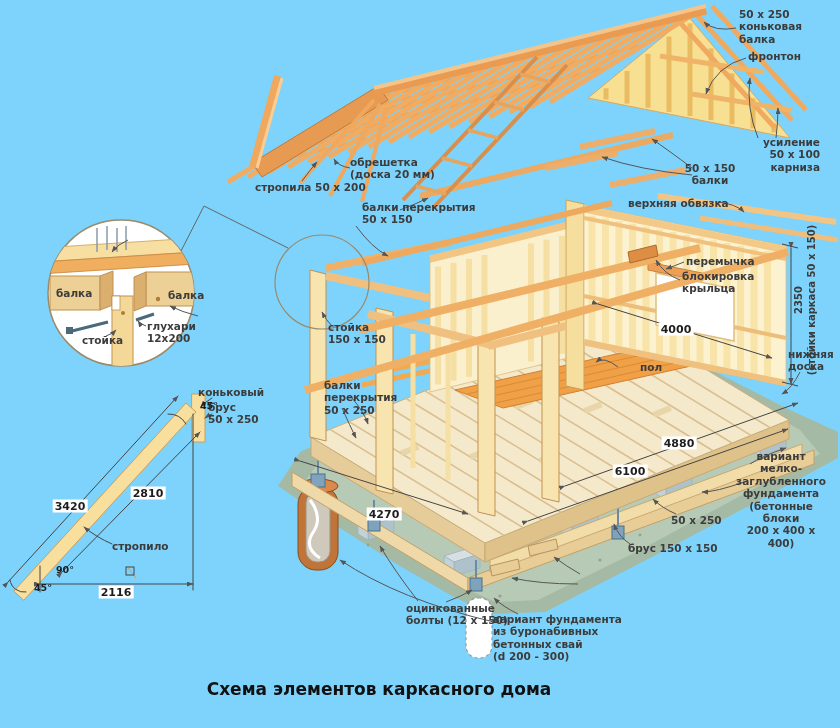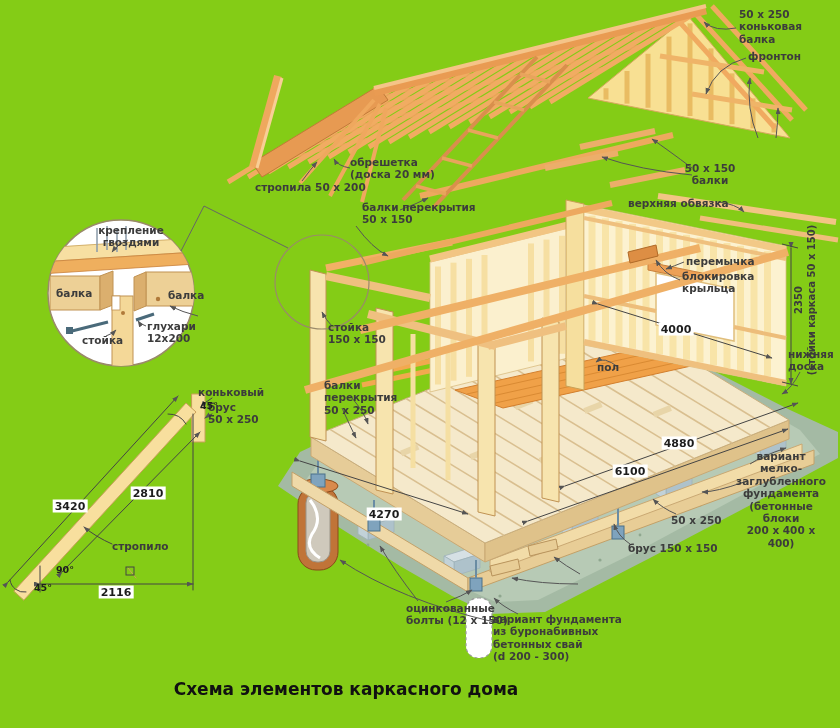--- a/index.html
+++ b/index.html
@@ -1,30 +1,30 @@
 <!DOCTYPE html>
 <html><head>
 <meta charset="utf-8">
 <style>
   html,body{margin:0;padding:0;background:#fff;}
-  #canvas{position:relative;width:840px;height:728px;background:#84cc16;overflow:hidden;
+  #canvas{position:relative;width:840px;height:728px;background:#7dd3fc;overflow:hidden;
           font-family:"DejaVu Sans",sans-serif;}
   #art{position:absolute;left:0;top:0;}
   .lbl{position:absolute;font-size:10.5px;font-weight:700;color:#3c3c3c;line-height:1.18;
        white-space:pre-line;pointer-events:none;}
   .ctr{text-align:center;}
   .rgt{text-align:right;}
   .dim{position:absolute;font-size:11px;font-weight:700;color:#1d1d1d;background:#fff;
        padding:0 2px;transform:translate(-50%,-50%);white-space:nowrap;}
   .ang{position:absolute;font-size:9.5px;font-weight:700;color:#1d1d1d;white-space:nowrap;padding-left:28px;}
   .rot{position:absolute;left:722px;top:287px;width:168px;height:26px;
        transform:rotate(-90deg);transform-origin:center;text-align:center;
        font-size:10px;font-weight:700;color:#3c3c3c;line-height:1.25;white-space:pre-line;}
   #title{position:absolute;left:0;top:679px;width:692px;text-align:center;
-         font-size:17px;font-weight:700;color:#111;}
+         font-size:17px;font-weight:700;color:#111;padding-left:33px;}
 </style>
 </head>
 <body>
 
 <div id="canvas">
 
 <svg id="art" width="840" height="728" viewBox="0 0 840 728">
   <defs>
     <marker id="ar" markerWidth="7" markerHeight="6" refX="6" refY="2.5" orient="auto">
       <path d="M0,0 L6.5,2.5 L0,5 z" fill="#555"></path>
@@ -369,43 +369,44 @@
     <path d="M128,240 Q118,244 112,252" marker-end="url(#ar)"></path>
     <path d="M106,336 Q112,334 116,330" marker-end="url(#ar)"></path>
     <path d="M146,326 Q140,324 138,321" marker-end="url(#ar)"></path>
     <path d="M198,316 Q182,312 170,306" marker-end="url(#ar)"></path>
   </g>
 </svg>
 
 <div class="lbl" style="left:739px;top:8px;">50 x 250
 коньковая балка</div>
 <div class="lbl" style="left:748px;top:50px;">фронтон</div>
+<div class="lbl rgt" style="left:734px;top:136px;width:86px;">усиление
+50 x 100 карниза</div>
 <div class="lbl ctr" style="left:680px;top:162px;width:60px;">50 x 150
 балки</div>
 <div class="lbl" style="left:350px;top:156px;">обрешетка
 (доска 20 мм)</div>
 <div class="lbl" style="left:255px;top:181px;">стропила 50 x 200</div>
 <div class="lbl" style="left:318px;top:201px;margin-left:44px;">балки перекрытия
 50 x 150</div>
 <div class="lbl" style="left:628px;top:197px;">верхняя обвязка</div>
 <div class="lbl" style="left:686px;top:255px;">перемычка</div>
 <div class="lbl" style="left:682px;top:270px;">блокировка
 крыльца</div>
 <div class="lbl" style="left:328px;top:321px;">стойка
 150 x 150</div>
 <div class="lbl" style="left:324px;top:379px;">балки
 перекрытия
 50 x 250</div>
-<div class="lbl" style="left:597px;top:361px;">пол</div>
+<div class="lbl" style="left:640px;top:361px;">пол</div>
 <div class="lbl" style="left:788px;top:348px;">нижняя
 доска</div>
 <div class="rot">2350
 (стойки каркаса 50 x 150)</div>
 
-<div class="lbl ctr" style="left:80px;top:224px;width:102px;">крепление гвоздями</div>
 <div class="lbl" style="left:56px;top:287px;">балка</div>
 <div class="lbl" style="left:168px;top:289px;">балка</div>
 <div class="lbl" style="left:147px;top:320px;">глухари
 12x200</div>
 <div class="lbl" style="left:82px;top:334px;">стойка</div>
 
 <div class="lbl" style="left:198px;top:386px;">коньковый</div>
 <div class="lbl" style="left:208px;top:401px;">брус
 50 x 250</div>
 <div class="ang" style="left:172px;top:400px;">45°</div>

